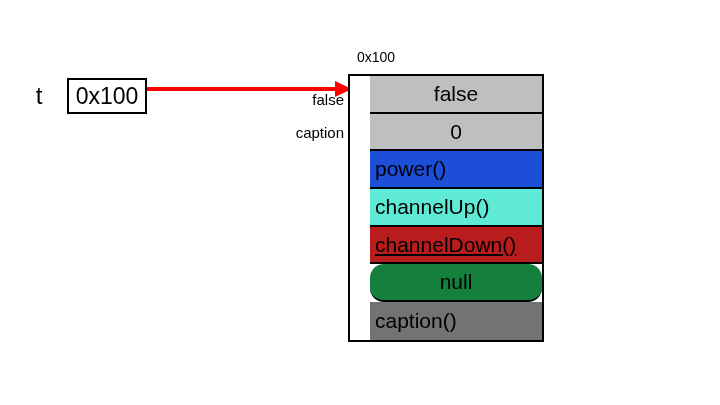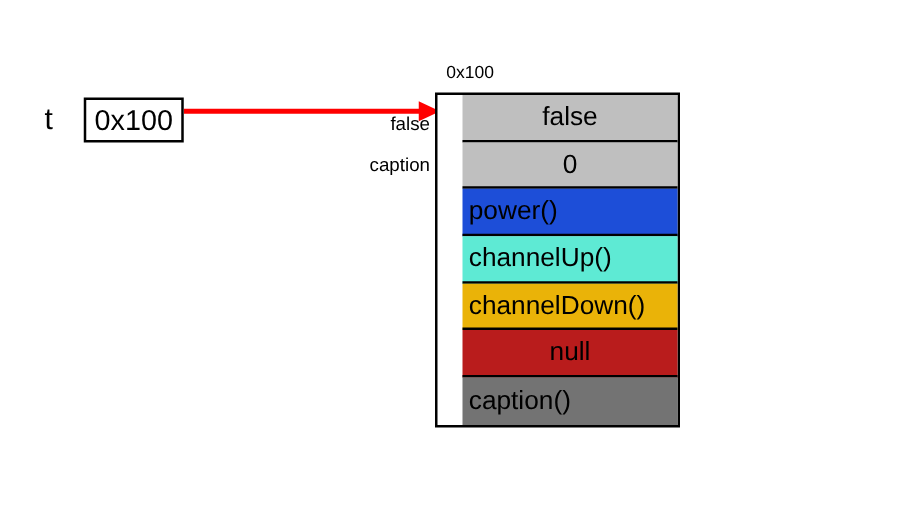--- a/index.html
+++ b/index.html
@@ -108,18 +108,18 @@
 
   <div class="field-label power">false</div>
 
   <div class="field-label channel">caption</div>
 
   <div class="inst-table" id="inst-table">
       <div class="inst-row center" style="background: rgb(191, 191, 191);">false</div>
       <div class="inst-row center" style="background: rgb(191, 191, 191);">0</div>
       <div class="inst-row left" style="background: #1d4ed8;">power()</div>
       <div class="inst-row left" style="background: #5eead4;">channelUp()</div>
-      <div class="inst-row left" style="background: #eab308;">channelDown()</div>
-      <div class="inst-row center" style="background: #b91c1c;">null</div>
+      <div class="inst-row left" style="background: #b91c1c; text-decoration: underline;">channelDown()</div>
+      <div class="inst-row center" style="background: #15803d; border-radius: 14px;">null</div>
       <div class="inst-row left" style="background: #737373;">caption()</div>
     </div>
 
 </div>
 
 </body></html>

